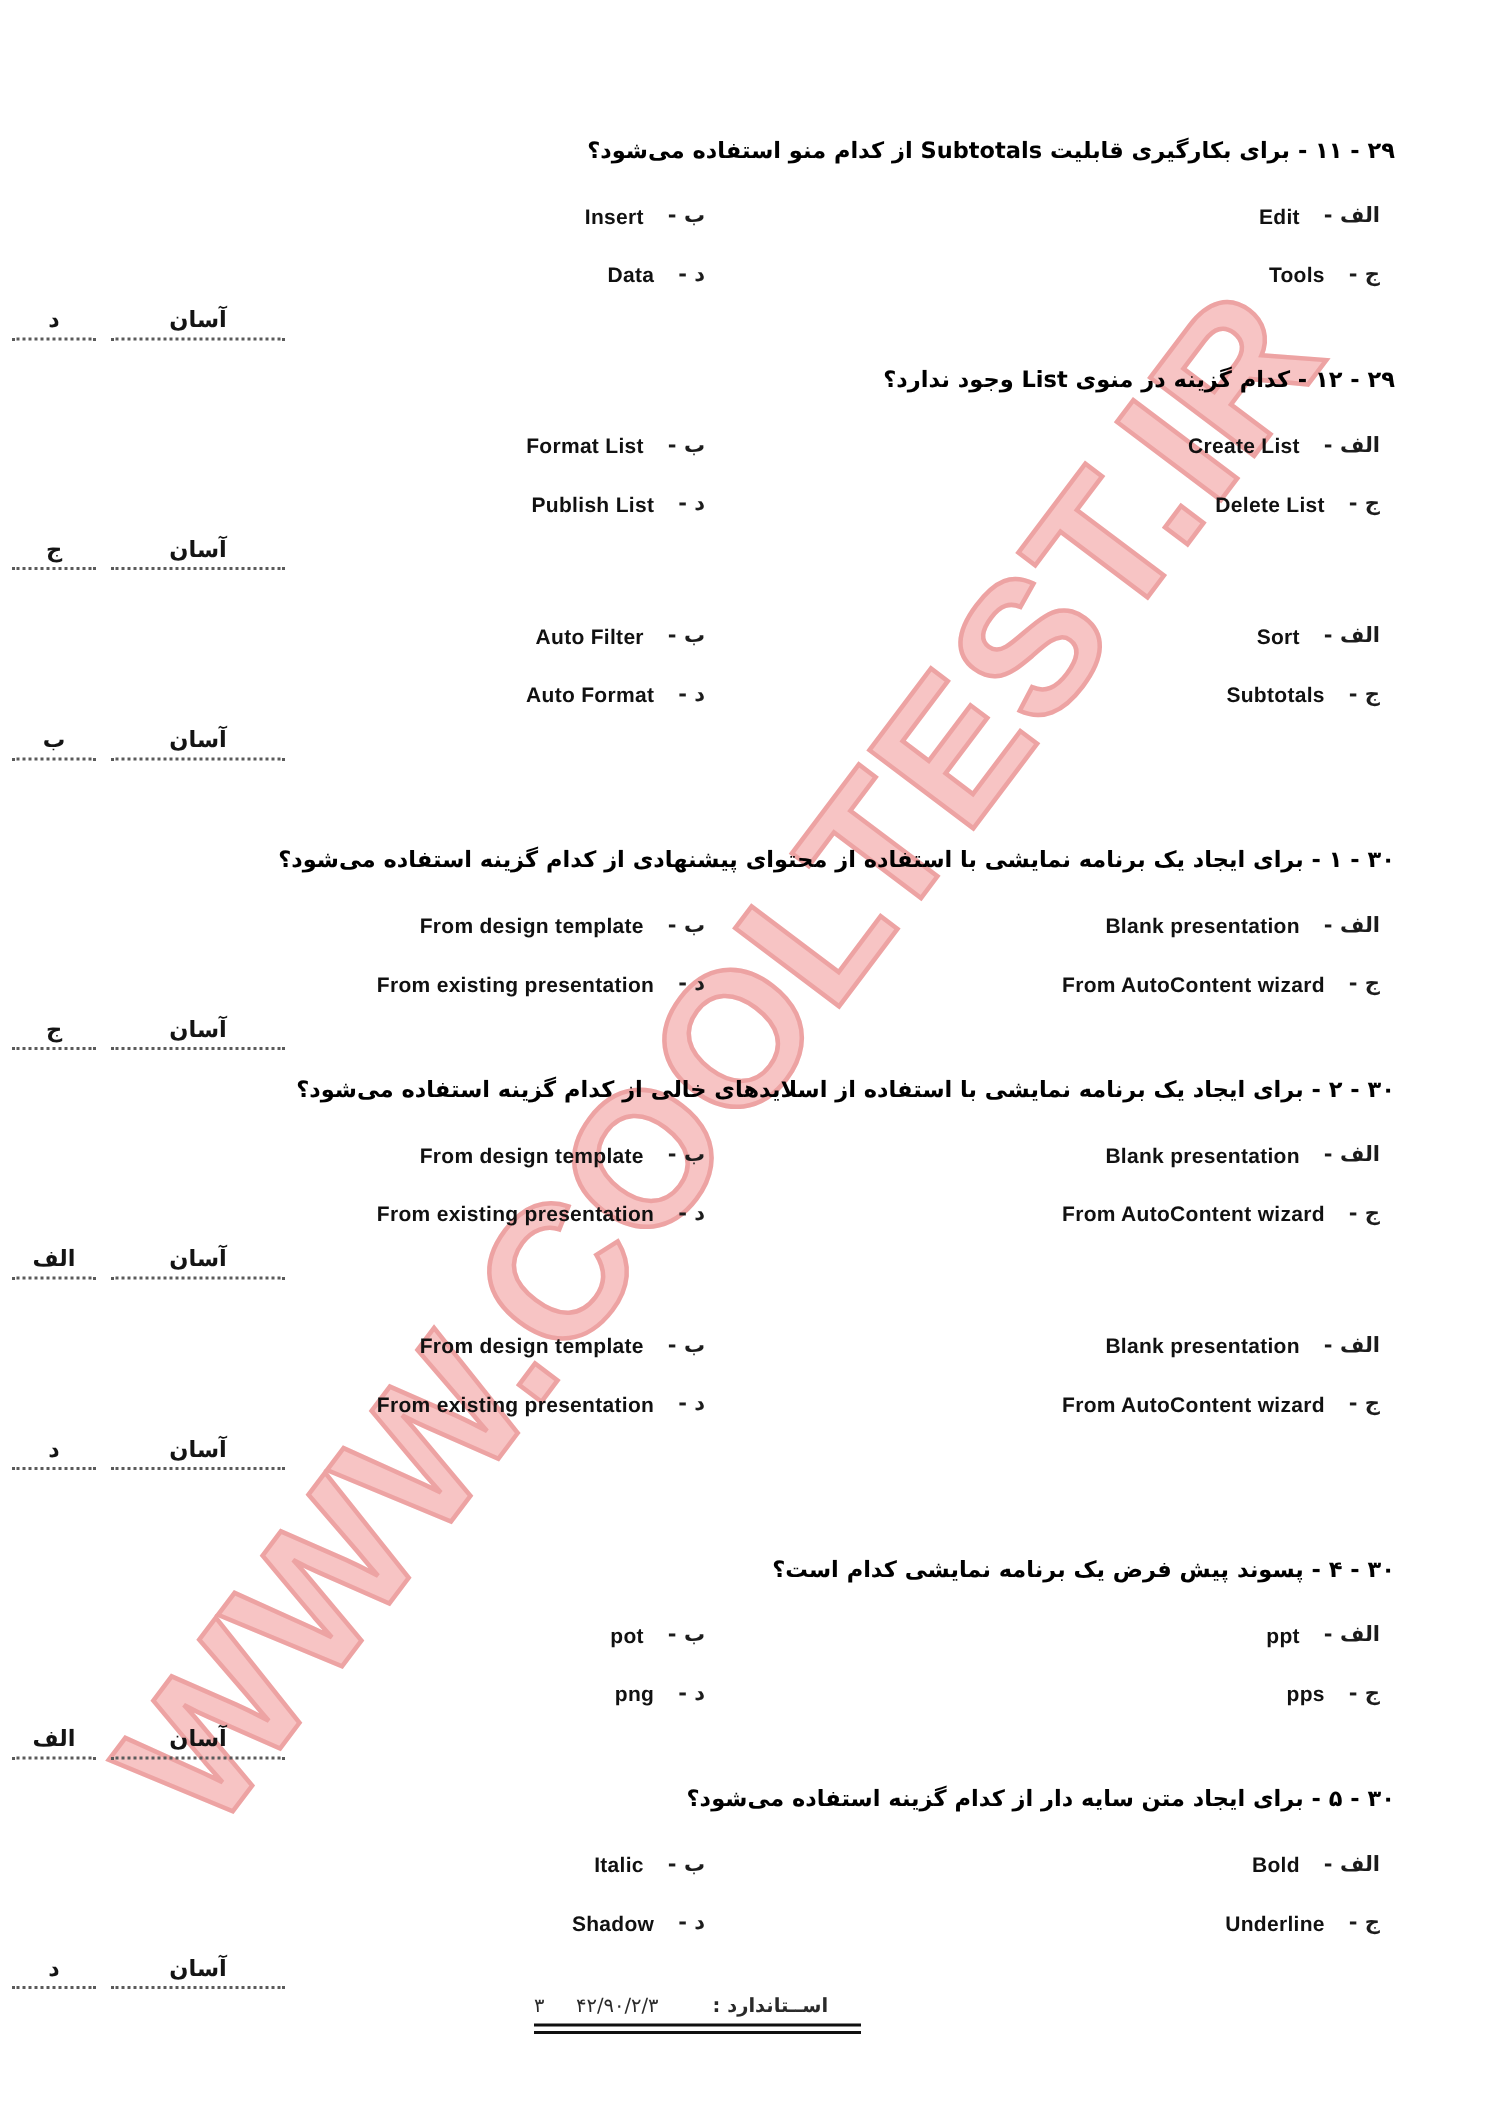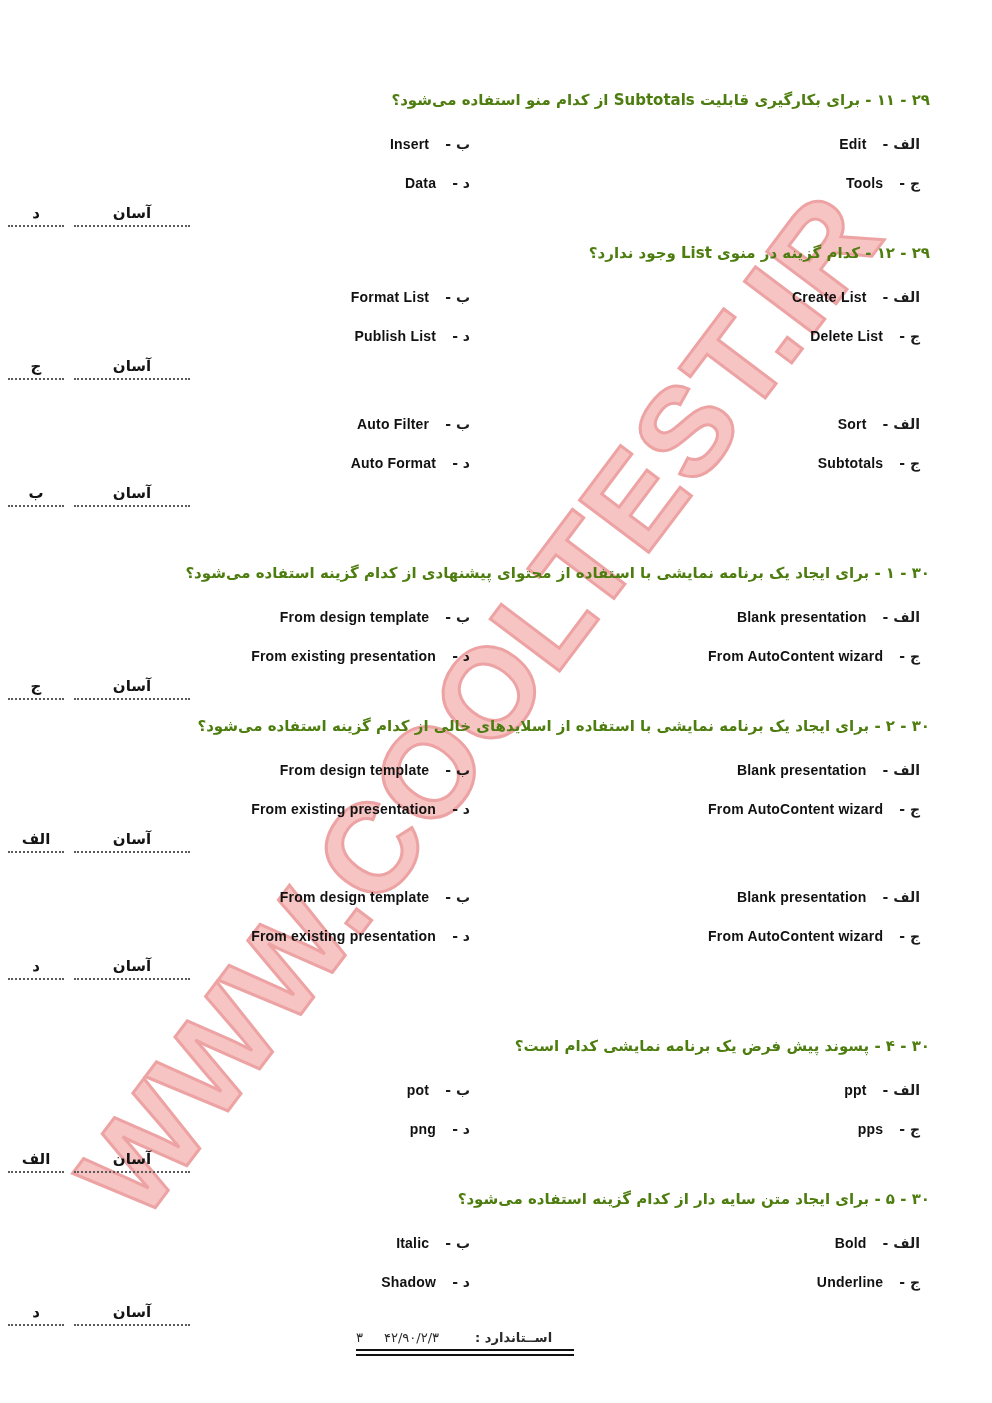--- a/index.html
+++ b/index.html
@@ -14,21 +14,21 @@
     font-family:"Liberation Sans",sans-serif;font-weight:bold;
     font-size:126px;line-height:260px;text-align:center;letter-spacing:2px;
     color:#f7c4c4;-webkit-text-stroke:3px #eda3a3;
     z-index:0;user-select:none;white-space:nowrap;
   }
   
   .content{position:relative;z-index:1;padding-top:84px;}
   .q{height:153px;}
   .q-text{
     direction:rtl;text-align:right;margin:0;padding:6px 62px 0 0;
-    font-size:15px;font-weight:bold;line-height:20px;color:#4d7c0f;
+    font-size:15px;font-weight:bold;line-height:20px;color:#000000;
   }
   .opt-grid{
     direction:rtl;display:grid;grid-template-columns:450px 1fr;
     margin:14px 72px 0 0;
   }
   .opt{display:flex;direction:rtl;align-items:center;height:39px;}
   .opt-marker{
     font-size:14px;font-weight:bold;color:#1c1c1c;white-space:nowrap;
     margin-left:16px;
   }

